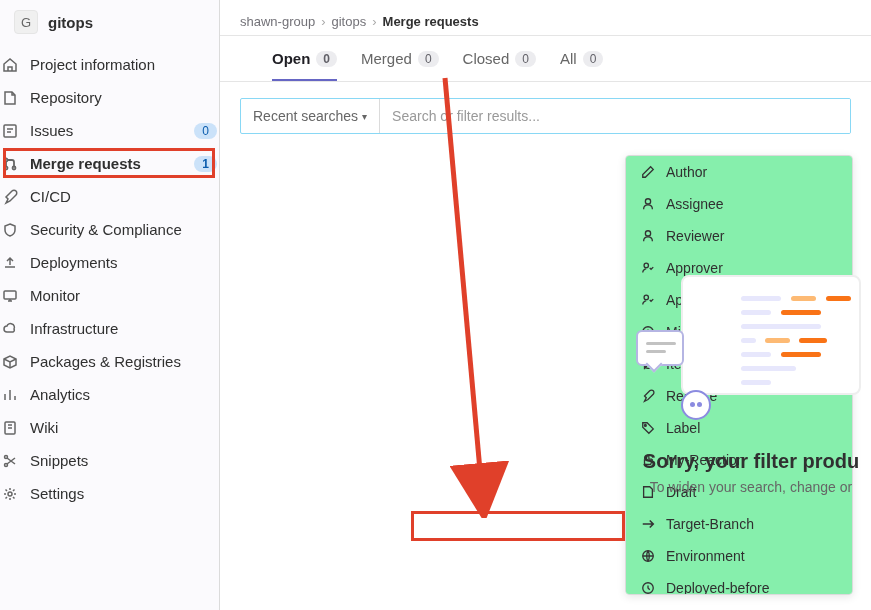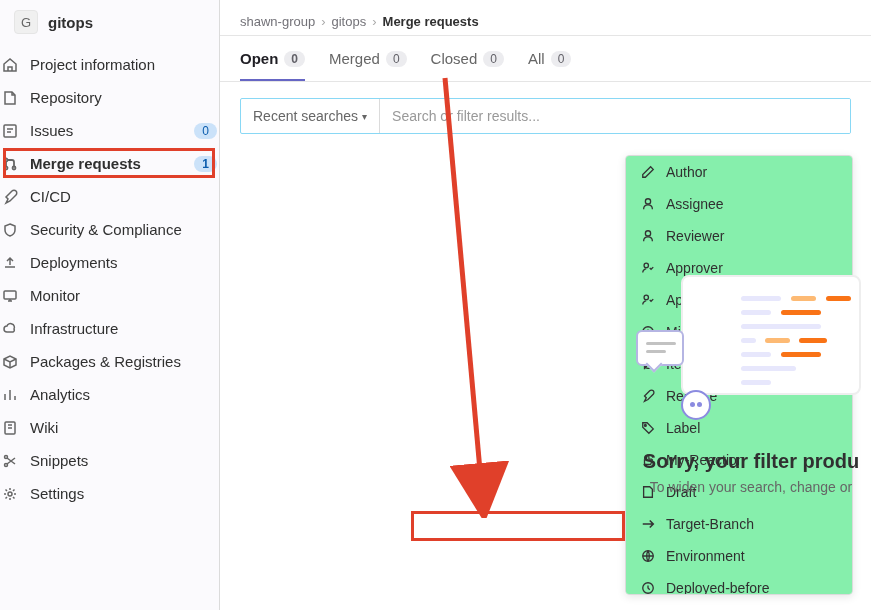--- a/index.html
+++ b/index.html
@@ -92,21 +92,21 @@
     .tab {
       display: flex;
       align-items: center;
       gap: 6px;
       padding: 14px 0 12px;
       cursor: pointer;
       font-size: 15px;
       color: #666;
       border-bottom: 2px solid transparent;
     }
-    .tab.active { font-weight: 600; color: #1f1e24; border-bottom-color: #6666c4; }
+    .tab.active { font-weight: 600; color: #1f1e24; border-bottom-color: #6666c4; margin-left: 32px; }
     .tab-badge {
       background: #ececef;
       color: #626168;
       border-radius: 10px;
       padding: 1px 7px;
       font-size: 12px;
     }
     .search-bar {
       margin: 16px 20px 0;
       border: 1px solid #89d8f5;

